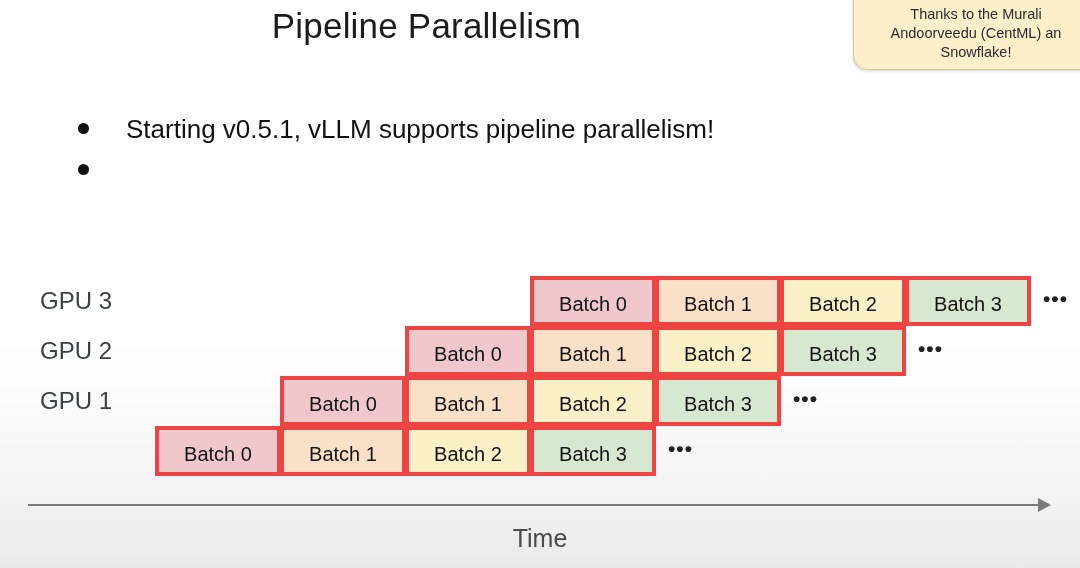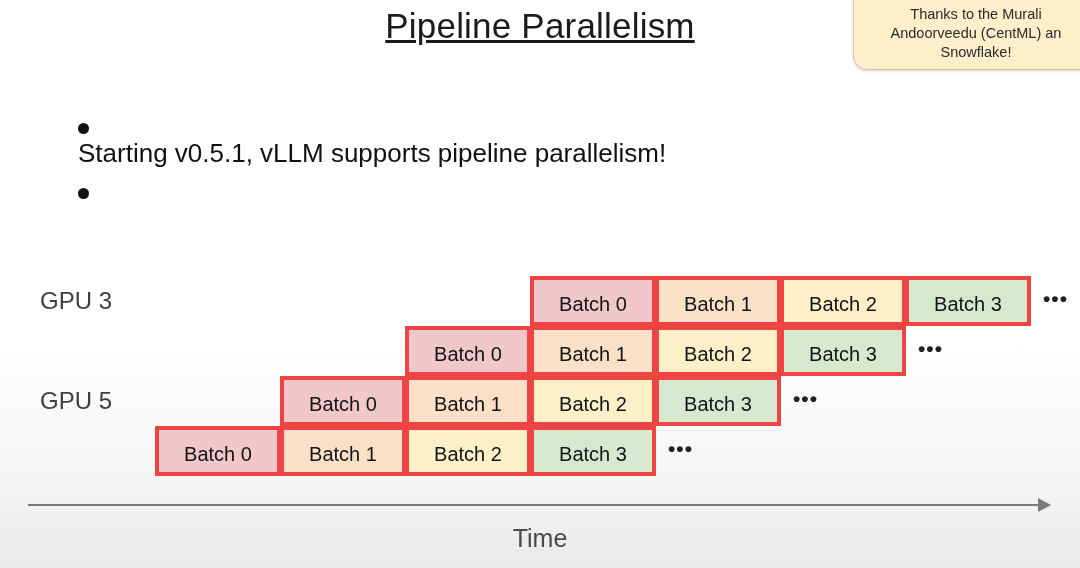--- a/index.html
+++ b/index.html
@@ -20,27 +20,26 @@
                 #f6f6f6 82%,
                 #eaeaea 100%);
     color: #202124;
   }
 
   
   .slide-title {
     position: absolute;
     top: 6px;
     left: 0;
-    width: 1080px;
+    width: 853px;
     text-align: center;
     font-size: 35px;
     font-weight: 400;
     letter-spacing: 0.2px;
     color: #1b1b1b;
-    text-decoration: underline;
   }
 
   
   .sticky-note {
     position: absolute;
     top: -32px;
     left: 853px;
     width: 246px;
     height: 102px;
     background: #fcefca;
@@ -60,21 +59,20 @@
   .bullet-list {
     position: absolute;
     top: 110px;
     left: 78px;
     width: 960px;
   }
   .bullet-row {
     display: flex;
     align-items: flex-start;
     margin-bottom: 2px;
-    flex-direction: column;
   }
   .bullet-dot {
     flex: 0 0 auto;
     width: 11px;
     height: 11px;
     border-radius: 50%;
     background: #111;
     margin-top: 13px;
     margin-right: 37px;
   }
@@ -188,28 +186,29 @@
 <div class="diagram" id="diagram">
     <div class="gpu-row" style="top: 11px;">
       <div class="gpu-label">GPU 3</div>
       <div class="cell" style="left: 531px; width: 126px; background: rgb(240, 200, 204);">Batch 0</div>
       <div class="cell" style="left: 656px; width: 126px; background: rgb(251, 224, 200);">Batch 1</div>
       <div class="cell" style="left: 781px; width: 126px; background: rgb(252, 240, 200);">Batch 2</div>
       <div class="cell" style="left: 906px; width: 126px; background: rgb(214, 232, 208);">Batch 3</div>
       <div class="ellipsis" style="left: 1037px;">•••</div>
     </div>
     <div class="gpu-row" style="top: 61px;">
+      <div class="gpu-label">GPU 2</div>
       <div class="cell" style="left: 406px; width: 126px; background: rgb(240, 200, 204);">Batch 0</div>
       <div class="cell" style="left: 531px; width: 126px; background: rgb(251, 224, 200);">Batch 1</div>
       <div class="cell" style="left: 656px; width: 126px; background: rgb(252, 240, 200);">Batch 2</div>
       <div class="cell" style="left: 781px; width: 126px; background: rgb(214, 232, 208);">Batch 3</div>
       <div class="ellipsis" style="left: 912px;">•••</div>
     </div>
     <div class="gpu-row" style="top: 111px;">
-      <div class="gpu-label">GPU 5</div>
+      <div class="gpu-label">GPU 1</div>
       <div class="cell" style="left: 281px; width: 126px; background: rgb(240, 200, 204);">Batch 0</div>
       <div class="cell" style="left: 406px; width: 126px; background: rgb(251, 224, 200);">Batch 1</div>
       <div class="cell" style="left: 531px; width: 126px; background: rgb(252, 240, 200);">Batch 2</div>
       <div class="cell" style="left: 656px; width: 126px; background: rgb(214, 232, 208);">Batch 3</div>
       <div class="ellipsis" style="left: 787px;">•••</div>
     </div>
     <div class="gpu-row" style="top: 161px;">
       <div class="cell" style="left: 156px; width: 126px; background: rgb(240, 200, 204);">Batch 0</div>
       <div class="cell" style="left: 281px; width: 126px; background: rgb(251, 224, 200);">Batch 1</div>
       <div class="cell" style="left: 406px; width: 126px; background: rgb(252, 240, 200);">Batch 2</div>

